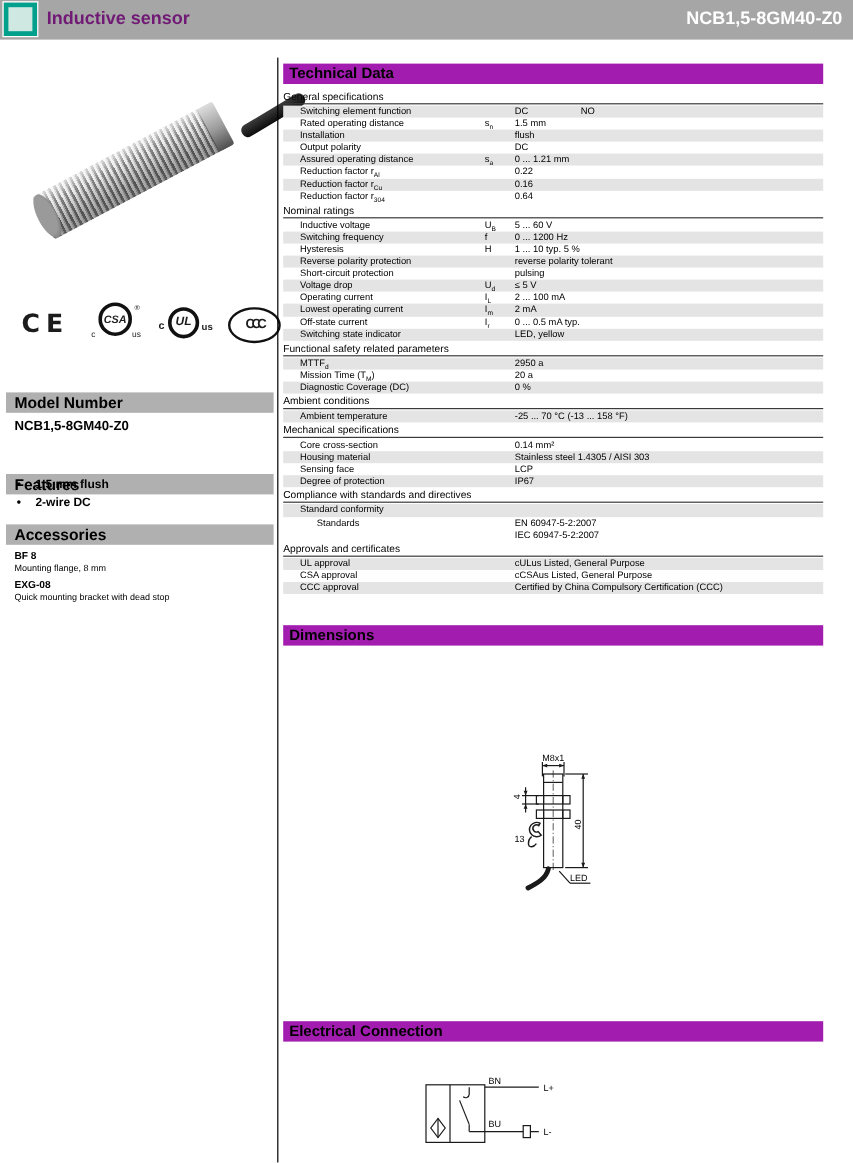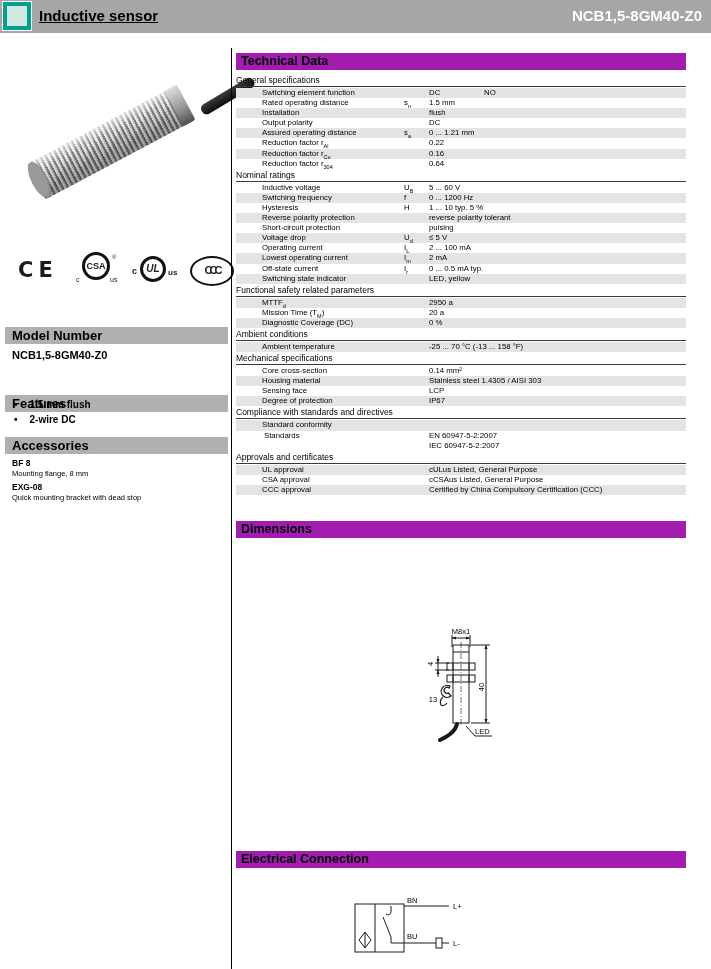--- a/index.html
+++ b/index.html
@@ -3,21 +3,21 @@
 <meta charset="utf-8">
 <style>
   html,body{margin:0;padding:0;background:#fff;}
   .page{position:relative;width:711px;height:969px;background:#fff;overflow:hidden;
         font-family:"Liberation Sans",sans-serif;color:#000;}
 
   
   .tophdr{position:absolute;left:0;top:0;width:711px;height:33px;background:#a6a6a6;}
   .tophdr .logo{position:absolute;left:3px;top:2px;width:28px;height:28px;
         background:#cfe9e2;border:4px solid #00a08c;box-sizing:border-box;outline:1px solid #fff;}
-  .tophdr .ttl{position:absolute;left:39px;top:7px;font-size:15px;font-weight:bold;color:#000000;text-decoration:underline;}
+  .tophdr .ttl{position:absolute;left:39px;top:7px;font-size:15px;font-weight:bold;color:#701a75;}
   .tophdr .mdl{position:absolute;right:9px;top:7px;font-size:15px;font-weight:bold;color:#fff;}
 
   
   .lbar{position:absolute;left:5px;width:223px;height:17px;background:#b0b0b0;
         font-size:13px;font-weight:bold;line-height:17px;padding-left:7px;box-sizing:border-box;}
   .modelval{position:absolute;left:12px;top:349px;font-size:11px;font-weight:bold;}
   .feat{position:absolute;left:14px;font-size:10px;font-weight:bold;}
   .feat::before{content:"•";margin-right:12px;}
   .accname{position:absolute;left:12px;font-size:8.5px;font-weight:bold;}
   .accdesc{position:absolute;left:12px;font-size:7.5px;}
@@ -36,21 +36,21 @@
   .scable{position:absolute;left:188px;top:62px;width:60px;height:11px;border-radius:5px;
      background:linear-gradient(180deg,#3c3c3c,#0c0c0c);transform:rotate(-31deg);transform-origin:left center;}
 
   
   .logos{position:absolute;left:10px;top:250px;width:218px;height:46px;}
   .lg{position:absolute;color:#1c1c1c;}
   .lg-ce{left:8px;top:8px;font-size:21px;font-weight:bold;letter-spacing:5px;
      font-family:"DejaVu Sans",sans-serif;}
   .lg-csa{left:62px;top:0px;width:52px;height:46px;}
   .csa-circle{position:absolute;left:10px;top:2px;width:28px;height:28px;border:3px solid #111;
-     border-radius:50%;box-sizing:border-box;text-align:center;font-size:9px;font-weight:bold;line-height:22px;}
+     border-radius:50%;box-sizing:border-box;text-align:center;font-size:9px;font-weight:bold;line-height:22px;font-style:italic;}
   .csa-r{position:absolute;left:40px;top:4px;font-size:6px;}
   .csa-c{position:absolute;left:4px;top:26px;font-size:7px;}
   .csa-us{position:absolute;left:38px;top:26px;font-size:7px;}
   .lg-ul{left:122px;top:6px;width:52px;height:36px;}
   .ul-c{position:absolute;left:0px;top:10px;font-size:9px;font-weight:bold;}
   .ul-circle{position:absolute;left:8px;top:0px;width:26px;height:26px;border:3px solid #111;
      border-radius:50%;box-sizing:border-box;text-align:center;font-size:10px;font-weight:bold;line-height:20px;font-style:italic;}
   .ul-us{position:absolute;left:36px;top:12px;font-size:8px;font-weight:bold;}
   .lg-ccc{left:180px;top:6px;width:44px;height:30px;border:2.5px solid #111;border-radius:50%;
      box-sizing:border-box;text-align:center;font-size:11px;font-weight:bold;letter-spacing:-3px;line-height:24px;}
@@ -59,21 +59,21 @@
   .vline{position:absolute;left:231px;top:48px;width:1px;height:921px;background:#000;}
 
   
   .rbar{position:absolute;left:236px;width:450px;height:17px;background:#a21caf;
         font-size:12.5px;font-weight:bold;line-height:17px;padding-left:5px;box-sizing:border-box;}
   .ttable{position:absolute;left:236px;top:74px;width:450px;}
   .tsection{font-weight:normal;font-size:8.5px;line-height:11px;border-bottom:1px solid #3a3a3a;
         margin-top:1px;margin-bottom:1px;}
   .trow{position:relative;display:flex;align-items:flex-start;font-size:7.8px;line-height:10.1px;}
   .trow.shade{background:#e4e4e4;}
-  .tlabel{width:168px;padding-left:26px;box-sizing:border-box;flex:none;}
+  .tlabel{width:168px;padding-left:14px;box-sizing:border-box;flex:none;}
   .tlabel.ind2{padding-left:28px;}
   .tsym{width:25px;flex:none;}
   .tval{flex:1;}
   .tval2{position:absolute;left:248px;top:0;}
   sub{font-size:5.5px;line-height:0;}
 
   
   .dimsvg{position:absolute;left:395px;top:585px;}
   .elecsvg{position:absolute;left:345px;top:875px;}
   svg text{font-family:"Liberation Sans",sans-serif;fill:#000;}

